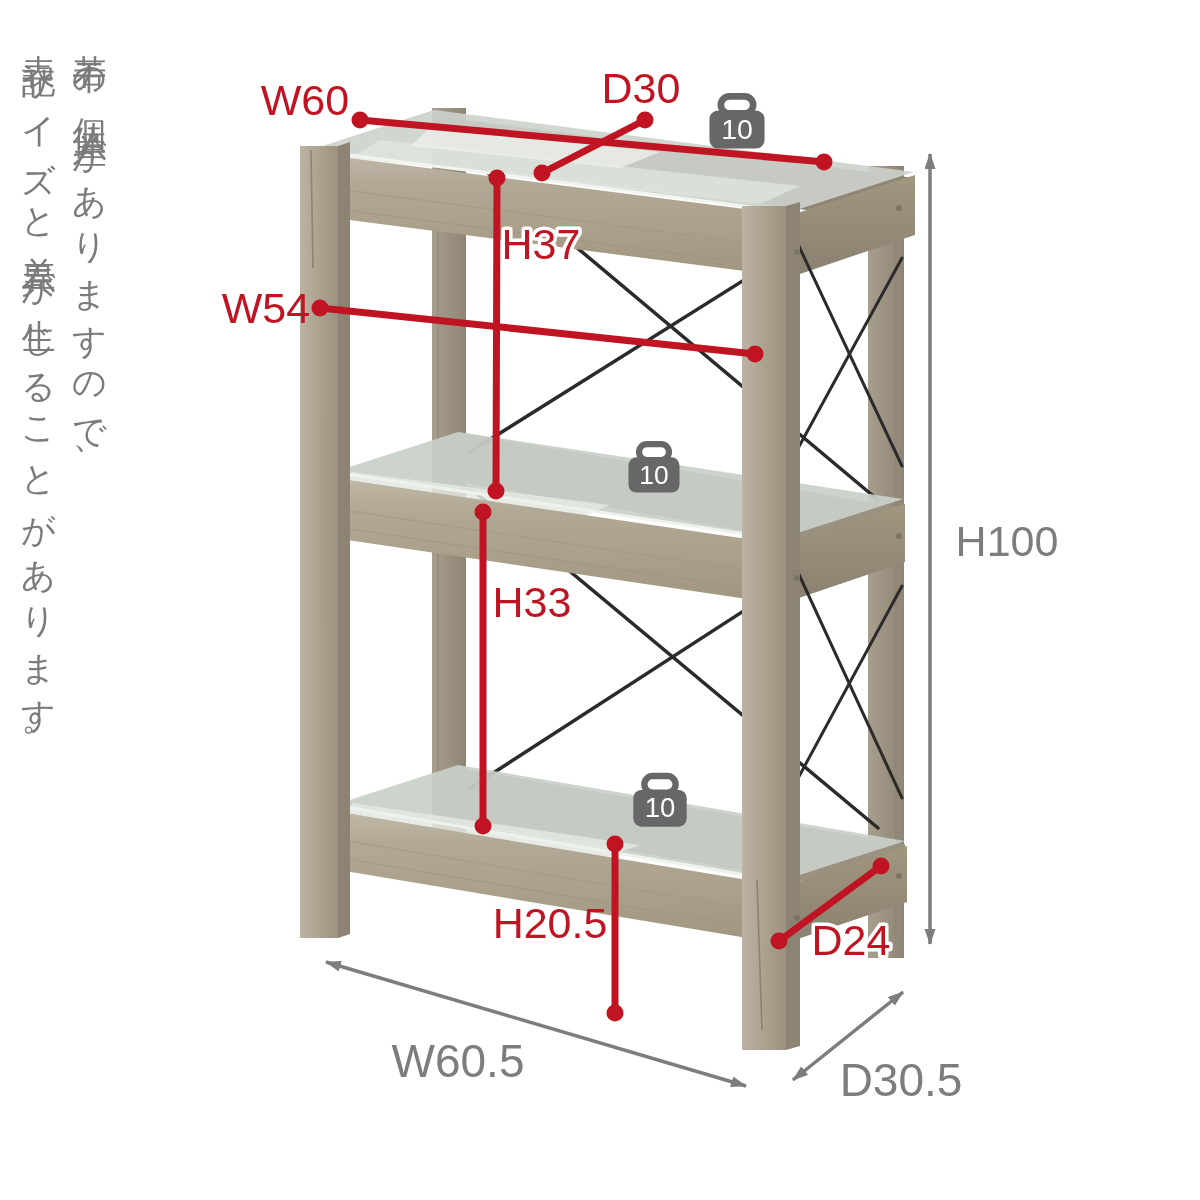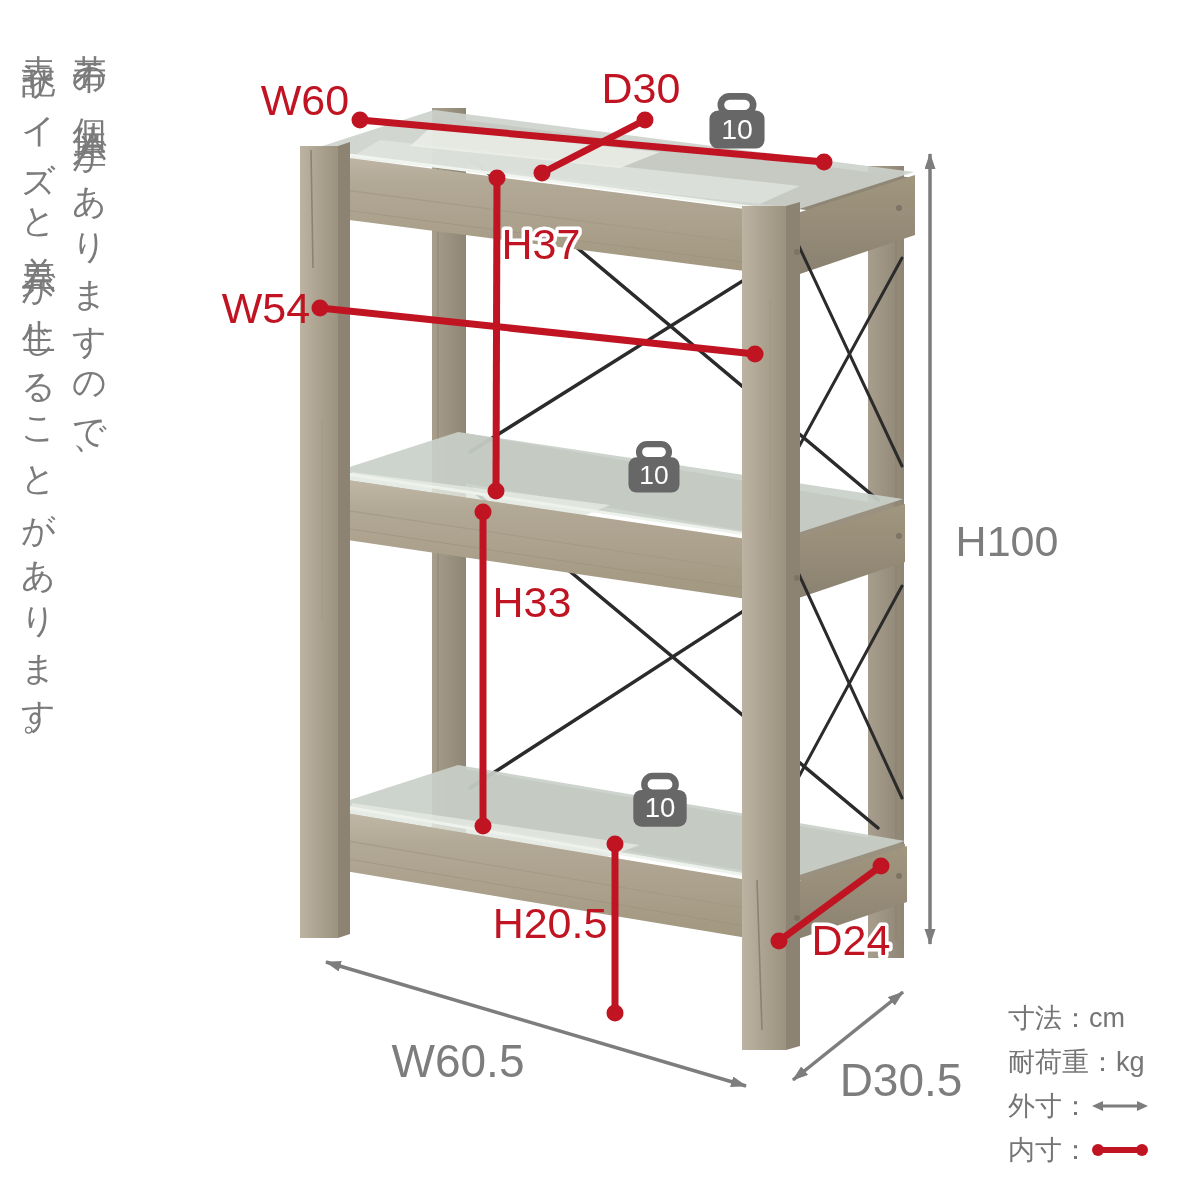--- a/index.html
+++ b/index.html
@@ -212,37 +212,13 @@
     <text class="gray-label" x="458" y="1077" font-size="46">W60.5</text>
     <text class="gray-label" x="901" y="1096" font-size="46">D30.5</text>
   </g>
 </svg>
 
 
 <div id="notice-col-1" class="notice-col">若干の個体差がありますので、</div>
 <div id="notice-col-2" class="notice-col">表記サイズと差異が生じることがあります。</div>
 
 
-<div id="legend">
-  <div class="legend-row">
-    <span>寸法：cm</span>
-  </div>
-  <div class="legend-row">
-    <span>耐荷重：kg</span>
-  </div>
-  <div class="legend-row">
-    <span>外寸：</span>
-    <svg class="legend-icon" width="58" height="18" viewBox="0 0 58 18">
-      <line x1="8" y1="9" x2="50" y2="9" stroke="#7d7d7d" stroke-width="3"></line>
-      <path d="M1,9 L12,4 L12,14 Z" fill="#7d7d7d"></path>
-      <path d="M57,9 L46,4 L46,14 Z" fill="#7d7d7d"></path>
-    </svg>
-  </div>
-  <div class="legend-row">
-    <span>内寸：</span>
-    <svg class="legend-icon" width="58" height="18" viewBox="0 0 58 18">
-      <line x1="7" y1="9" x2="51" y2="9" stroke="#c01423" stroke-width="6"></line>
-      <circle cx="7" cy="9" r="6" fill="#c01423"></circle>
-      <circle cx="51" cy="9" r="6" fill="#c01423"></circle>
-    </svg>
-  </div>
 </div>
-</div>
 
 </body></html>

